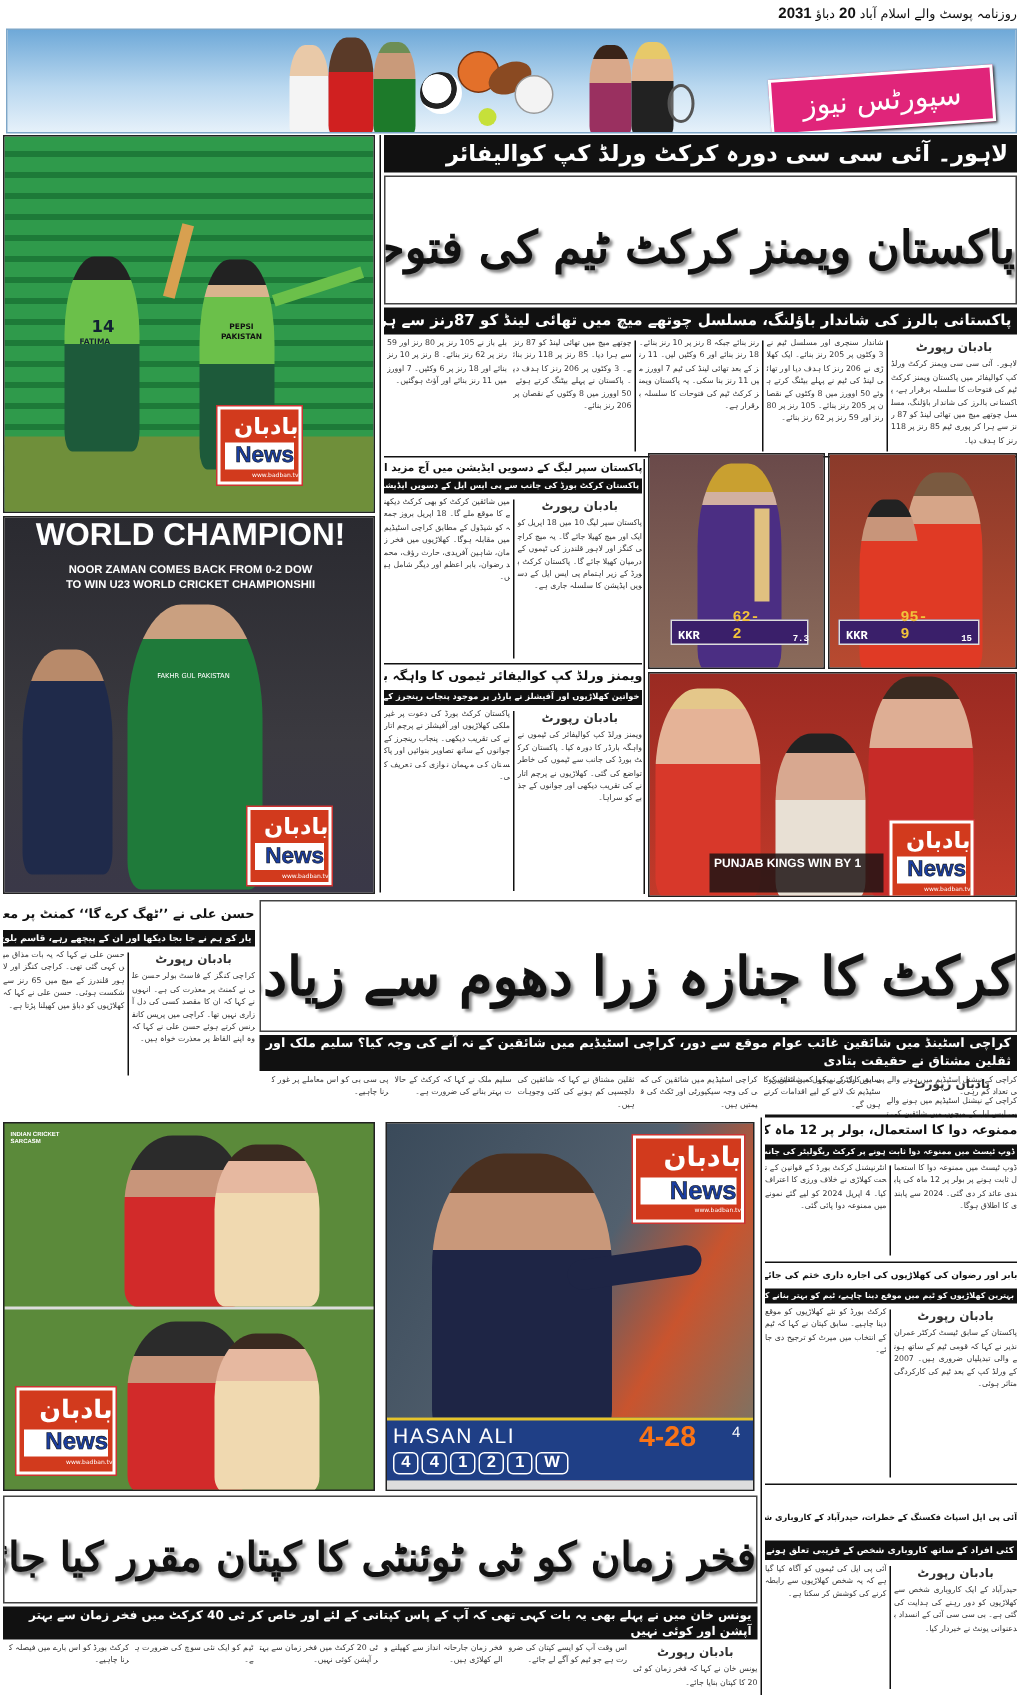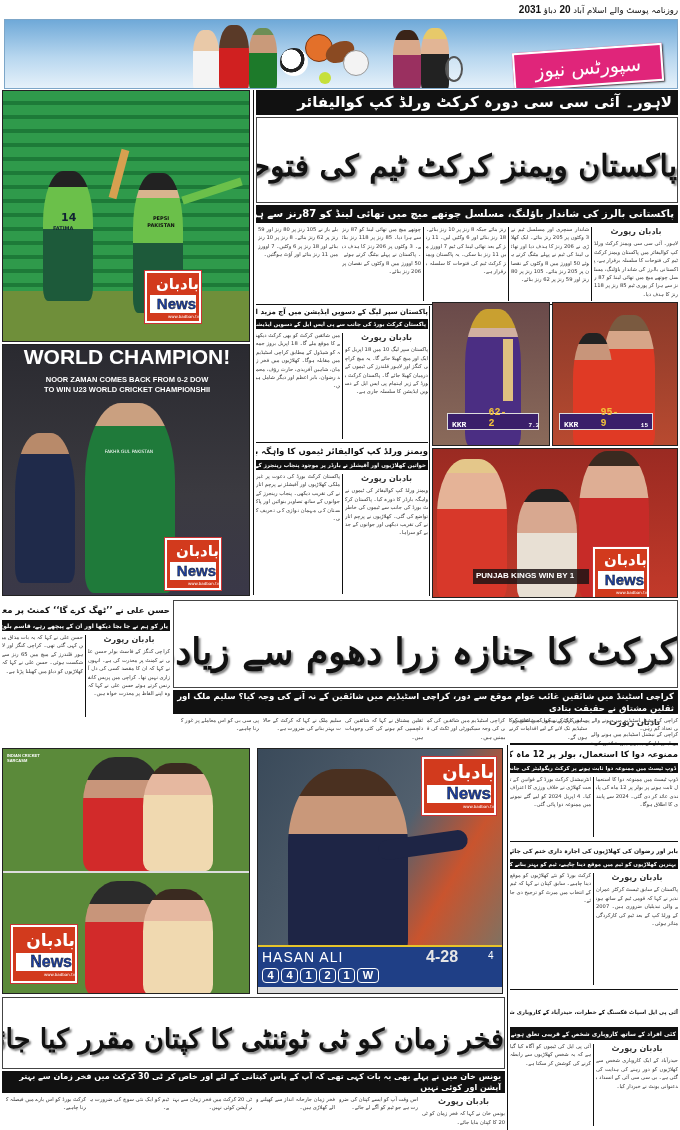--- a/index.html
+++ b/index.html
@@ -139,21 +139,21 @@
   <div class="abs score" style="left:6px;top:110px;width:94px;height:17px">
     <span style="font-size:8px">KKR</span>
     <span class="s" style="font-size:10px">95-9</span>
     <span style="font-size:6px;margin-left:auto">15</span>
   </div>
 </div>
 <div class="abs photo" style="left:432px;top:448px;width:246px;height:150px;background:linear-gradient(#9a2a22,#c23a2a)">
   <div class="abs fig" style="left:4px;top:10px;width:70px;height:140px;background:linear-gradient(#e4c78a 0 10%,#e5b397 10% 36%,#d8382a 36%)"></div>
   <div class="abs fig" style="left:84px;top:40px;width:60px;height:110px;background:linear-gradient(#222 0 12%,#d8a890 12% 40%,#e8e0d4 40%)"></div>
   <div class="abs fig" style="left:146px;top:2px;width:70px;height:148px;background:linear-gradient(#3a2a20 0 10%,#deae94 10% 32%,#c72b28 32%)"></div>
-  <div class="abs" style="left:40px;top:120px;width:116px;height:15px;background:rgba(30,20,20,.85);color:#fff;font-family:'Liberation Sans',sans-serif;font-weight:bold;font-size:8px;line-height:14px;padding-left:3px;white-space:nowrap;overflow:hidden">PUNJAB KINGS WIN BY 1</div>
+  <div class="abs" style="left:40px;top:120px;width:116px;height:26px;background:rgba(30,20,20,.85);color:#fff;font-family:'Liberation Sans',sans-serif;font-weight:bold;font-size:8px;line-height:14px;padding-left:3px;white-space:nowrap;overflow:hidden">PUNJAB KINGS WIN BY 1</div>
   <div class="abs badban" style="left:160px;top:98px">
     <div class="ur">بادبان</div>
     <div class="en">News</div>
     <div class="url">www.badban.tv</div>
   </div>
 </div>
 
 <div class="abs subhead" style="left:2px;top:600px;width:168px;height:20px;font-size:8.5px;line-height:20px">حسن علی نے ’’ٹھگ کرے گا‘‘ کمنٹ پر معذرت کیوں کی؟</div>
 <div class="abs headbar" style="left:2px;top:620px;width:168px;height:11px;font-size:6px;line-height:11px;padding-right:2px">یار کو ہم نے جا بجا دیکھا اور ان کے پیچھے رہے، قاسم بلوچ</div>
 <div class="abs col" style="left:88px;top:633px;width:82px;height:86px">
@@ -197,21 +197,21 @@
 <div class="abs photo" style="left:257px;top:748px;width:246px;height:246px;background:linear-gradient(120deg,#3a4a5a,#52606e 50%,#c9542e 70%,#6a7a70)">
   <div class="abs fig" style="left:30px;top:20px;width:120px;height:190px;background:linear-gradient(#4a3020 0 14%,#c9987a 14% 34%,#1e2545 34%)"></div>
   <div class="abs" style="left:120px;top:86px;width:90px;height:20px;background:#1e2545;border-radius:10px;transform:rotate(-8deg)"></div>
   <div class="abs badban" style="left:164px;top:8px;width:74px;height:58px">
     <div class="ur" style="font-size:18px;line-height:26px">بادبان</div>
     <div class="en" style="font-size:17px">News</div>
     <div class="url">www.badban.tv</div>
   </div>
   <div class="abs" style="left:0;top:196px;width:246px;height:42px;background:#1f3f86;border-top:2px solid #e6c42a">
     <div class="abs" style="left:4px;top:2px;color:#fff;font-family:'Liberation Sans',sans-serif;font-size:14px;letter-spacing:1px">HASAN ALI</div>
-    <div class="abs" style="left:168px;top:1px;color:#e5e5e5;font-family:'Liberation Sans',sans-serif;font-weight:bold;font-size:16px">4-28</div>
+    <div class="abs" style="left:168px;top:1px;color:#f97316;font-family:'Liberation Sans',sans-serif;font-weight:bold;font-size:19px">4-28</div>
     <div class="abs" style="left:230px;top:3px;color:#fff;font-family:'Liberation Sans',sans-serif;font-size:10px">4</div>
     <div class="abs" style="left:4px;top:21px;display:flex;gap:2px" id="balls">
         <span style="display: inline-block; width: 17px; height: 15px; border: 1.5px solid rgb(255, 255, 255); border-radius: 4px; color: rgb(255, 255, 255); font: bold 11px / 13px &quot;Liberation Sans&quot;, sans-serif; text-align: center;">4</span>
         <span style="display: inline-block; width: 17px; height: 15px; border: 1.5px solid rgb(255, 255, 255); border-radius: 4px; color: rgb(255, 255, 255); font: bold 11px / 13px &quot;Liberation Sans&quot;, sans-serif; text-align: center;">4</span>
         <span style="display: inline-block; width: 17px; height: 15px; border: 1.5px solid rgb(255, 255, 255); border-radius: 4px; color: rgb(255, 255, 255); font: bold 11px / 13px &quot;Liberation Sans&quot;, sans-serif; text-align: center;">1</span>
         <span style="display: inline-block; width: 17px; height: 15px; border: 1.5px solid rgb(255, 255, 255); border-radius: 4px; color: rgb(255, 255, 255); font: bold 11px / 13px &quot;Liberation Sans&quot;, sans-serif; text-align: center;">2</span>
         <span style="display: inline-block; width: 17px; height: 15px; border: 1.5px solid rgb(255, 255, 255); border-radius: 4px; color: rgb(255, 255, 255); font: bold 11px / 13px &quot;Liberation Sans&quot;, sans-serif; text-align: center;">1</span>
         <span style="display: inline-block; width: 22px; height: 15px; border: 1.5px solid rgb(255, 255, 255); border-radius: 4px; color: rgb(255, 255, 255); font: bold 11px / 13px &quot;Liberation Sans&quot;, sans-serif; text-align: center;">W</span>
       </div>
   </div>
@@ -244,21 +244,21 @@
 <div class="abs subhead" style="left:510px;top:1005px;width:168px;height:14px;font-size:5.5px;line-height:14px">آئی پی ایل اسپاٹ فکسنگ کے خطرات، حیدرآباد کے کاروباری شخص سے دور رہنے کی ہدایت</div>
 <div class="abs headbar" style="left:510px;top:1027px;width:168px;height:13px;font-size:6px;line-height:13px;padding-right:2px">کئی افراد کے ساتھ کاروباری شخص کے قریبی تعلق ہونے کی رپورٹ کی گئی ہے</div>
 <div class="abs col" style="left:596px;top:1042px;width:82px;height:86px">
   <div class="byline">بادبان رپورٹ</div>
   <div>حیدرآباد کے ایک کاروباری شخص سے کھلاڑیوں کو دور رہنے کی ہدایت کی گئی ہے۔ بی سی سی آئی کے انسداد بدعنوانی یونٹ نے خبردار کیا۔</div>
 </div>
 <div class="abs rule-v" style="left:593px;top:1044px;height:82px"></div>
 <div class="abs col" style="left:510px;top:1042px;width:81px;height:86px">آئی پی ایل کی ٹیموں کو آگاہ کیا گیا ہے کہ یہ شخص کھلاڑیوں سے رابطہ کرنے کی کوشش کر سکتا ہے۔</div>
 
 <div class="abs bighead" style="left:2px;top:997px;width:503px;height:72px;font-size:27px;line-height:82px">فخر زمان کو ٹی ٹوئنٹی کا کپتان مقرر کیا جائے، یونس خان</div>
-<div class="abs headbar" style="left:2px;top:1071px;width:503px;height:22px;font-size:8px;line-height:11px;white-space:normal;padding:0 4px">یونس خان میں نے پہلے بھی یہ بات کہی تھی کہ آپ کے پاس کپتانی کے لئے اور خاص کر ٹی 30 کرکٹ میں فخر زمان سے بہتر آپشن اور کوئی نہیں</div>
+<div class="abs headbar" style="left:2px;top:1071px;width:503px;height:22px;font-size:8px;line-height:11px;white-space:normal;padding:0 4px">یونس خان میں نے پہلے بھی یہ بات کہی تھی کہ آپ کے پاس کپتانی کے لئے اور خاص کر ٹی 40 کرکٹ میں فخر زمان سے بہتر آپشن اور کوئی نہیں</div>
 <div class="abs" style="left:2px;top:1095px;width:503px;height:35px">
   <div class="abs col" style="left:420px;top:0;width:83px;height:35px">
     <div class="byline">بادبان رپورٹ</div>
     <div>یونس خان نے کہا کہ فخر زمان کو ٹی 20 کا کپتان بنایا جائے۔</div>
   </div>
   <div class="abs col" style="left:337px;top:0;width:79px;height:35px">اس وقت آپ کو ایسے کپتان کی ضرورت ہے جو ٹیم کو آگے لے جائے۔</div>
   <div class="abs col" style="left:254px;top:0;width:79px;height:35px">فخر زمان جارحانہ انداز سے کھیلنے والے کھلاڑی ہیں۔</div>
   <div class="abs col" style="left:171px;top:0;width:79px;height:35px">ٹی 20 کرکٹ میں فخر زمان سے بہتر آپشن کوئی نہیں۔</div>
   <div class="abs col" style="left:88px;top:0;width:79px;height:35px">ٹیم کو ایک نئی سوچ کی ضرورت ہے۔</div>
   <div class="abs col" style="left:4px;top:0;width:80px;height:35px">کرکٹ بورڈ کو اس بارے میں فیصلہ کرنا چاہیے۔</div>

